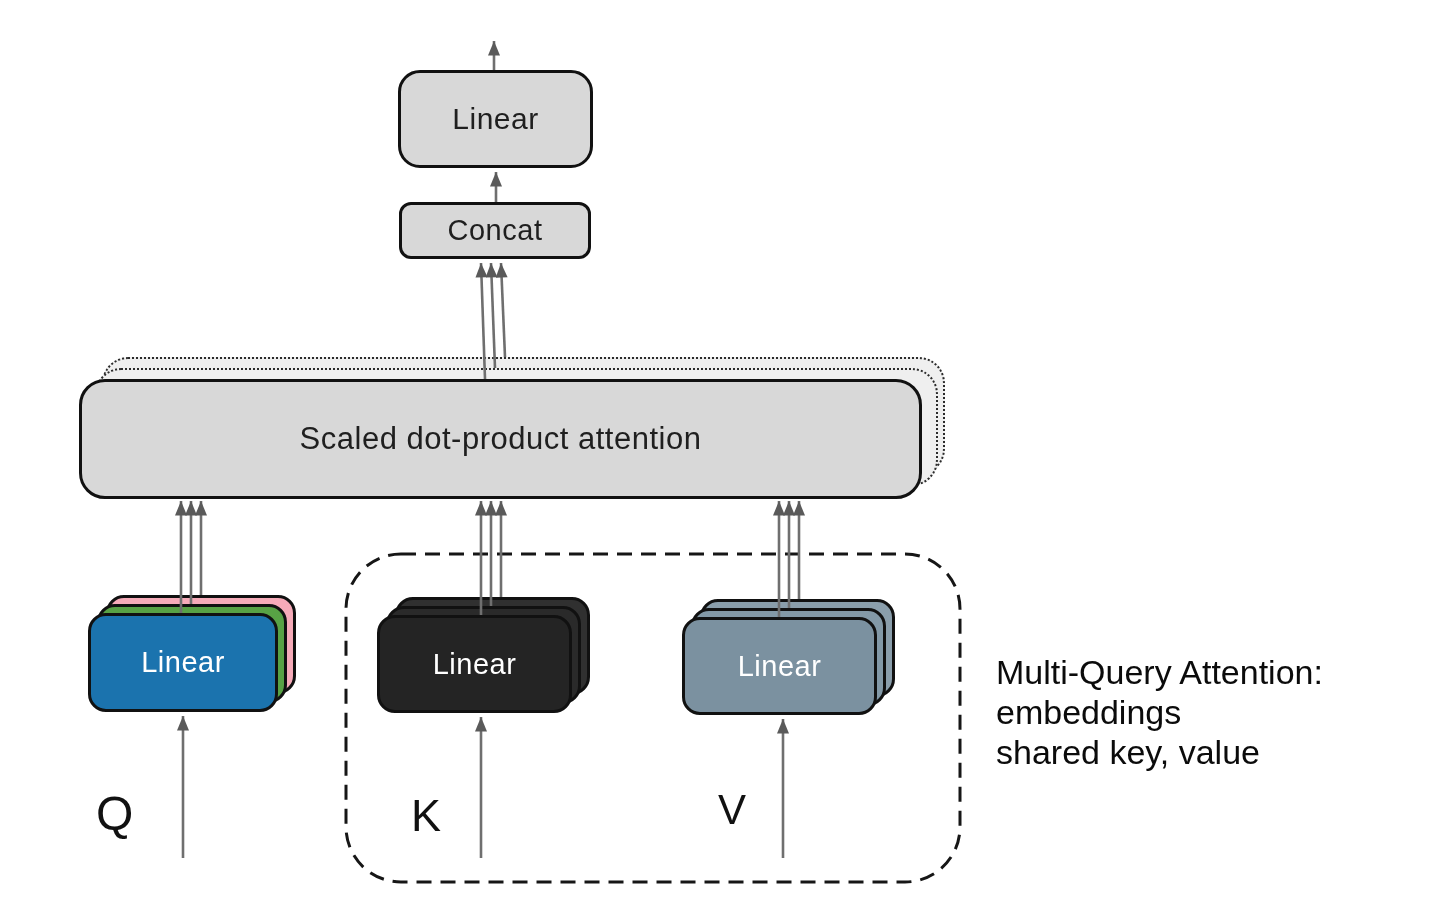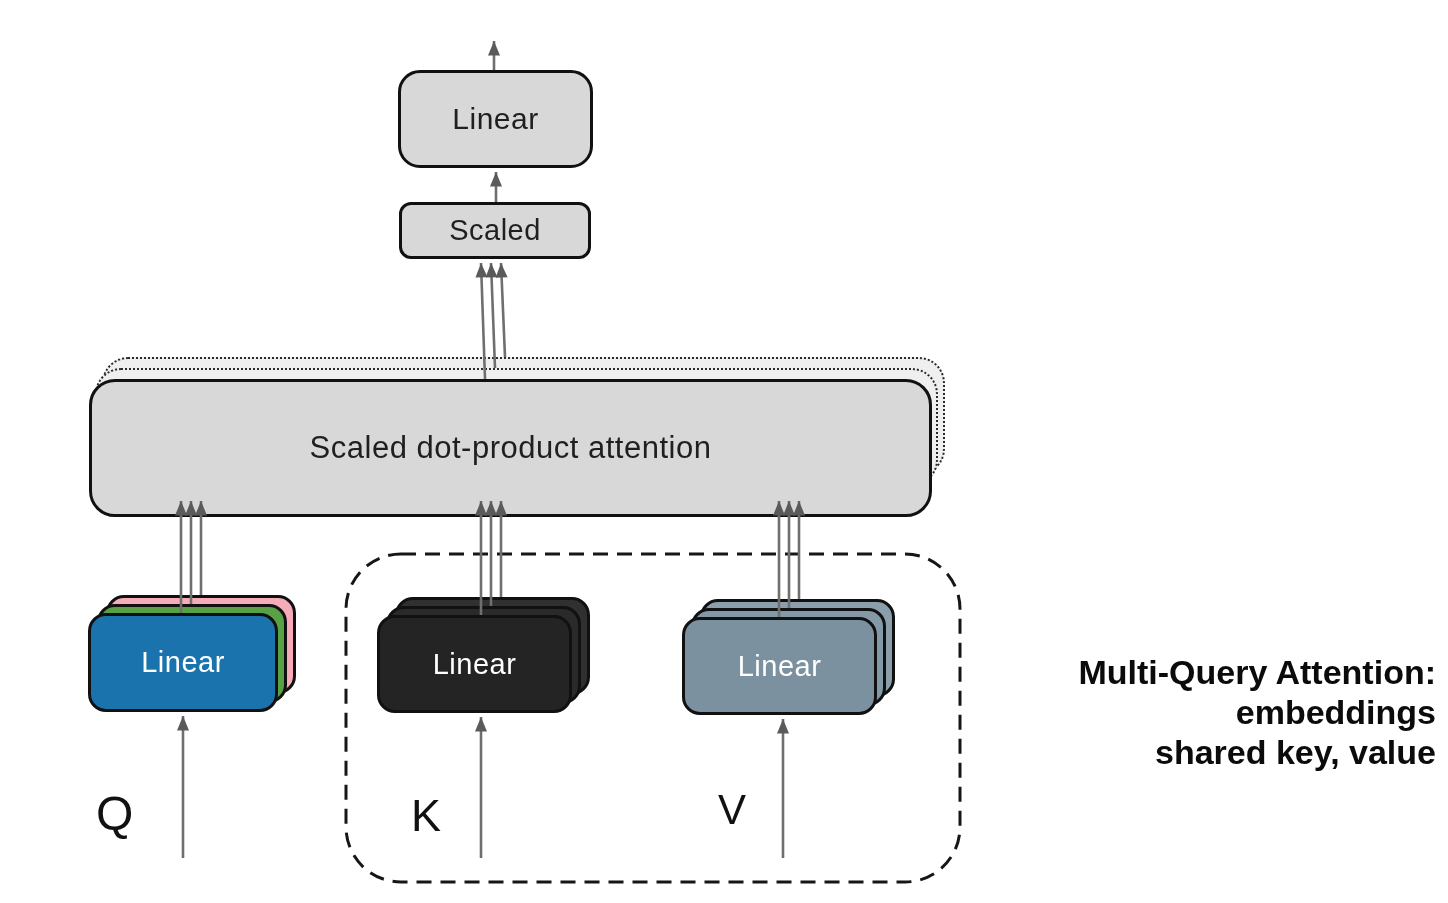--- a/index.html
+++ b/index.html
@@ -30,21 +30,21 @@
   }
   .node-ghost {
     position: absolute;
     box-sizing: border-box;
     border: 2.5px dotted #2b2b2b;
     background: var(--ghost-fill, #efefef);
     border-radius: 26px;
   }
   #top-linear   { left: 398px; top: 70px;  width: 195px; height: 98px; border-radius: 22px; z-index: 4; }
   #concat       { left: 399px; top: 202px; width: 192px; height: 57px; border-radius: 12px; z-index: 4; font-size: 29px; }
-  #attention    { left: 89px;  top: 379px; width: 843px; height: 138px; border-radius: 26px; z-index: 3; font-size: 31px; }
+  #attention    { left: 79px;  top: 379px; width: 843px; height: 120px; border-radius: 26px; z-index: 3; font-size: 31px; }
   #attn-ghost1  { left: 95px;  top: 368px; width: 843px; height: 118px; z-index: 2; }
   #attn-ghost2  { left: 102px; top: 357px; width: 843px; height: 118px; z-index: 1; }
 
   
   .stack-layer {
     position: absolute;
     box-sizing: border-box;
     border: 3px solid var(--outline, #111111);
     border-radius: 18px;
     display: flex;
@@ -74,25 +74,24 @@
   #label-k { left: 411px; top: 790px; font-size: 45px; }
   #label-v { left: 718px; top: 786px; font-size: 42px; }
 
   
   #caption {
     position: absolute;
     left: 996px;
     top: 652px;
     width: 440px;
     font-size: 34px;
-    font-weight: 700;
+    font-weight: 400;
     line-height: 40px;
     color: #0b0b0b;
     z-index: 6;
-    text-align: right;
   }
 
   
   svg.layer {
     position: absolute;
     left: 0;
     top: 0;
     pointer-events: none;
   }
   #dashed-layer { z-index: 0; }
@@ -124,21 +123,21 @@
   <div id="attn-ghost2" class="node-ghost"></div>
   <div id="attn-ghost1" class="node-ghost"></div>
   <div id="attention" class="node">
     <span>Scaled dot-product attention</span>
   </div>
 
   <div id="top-linear" class="node">
     <span>Linear</span>
   </div>
   <div id="concat" class="node">
-    <span>Scaled</span>
+    <span>Concat</span>
   </div>
 
   <div id="q-back" class="stack-layer"></div>
   <div id="q-mid" class="stack-layer"></div>
   <div id="q-front" class="stack-layer">
     <span>Linear</span>
   </div>
 
   <div id="k-back" class="stack-layer"></div>
   <div id="k-mid" class="stack-layer"></div>

